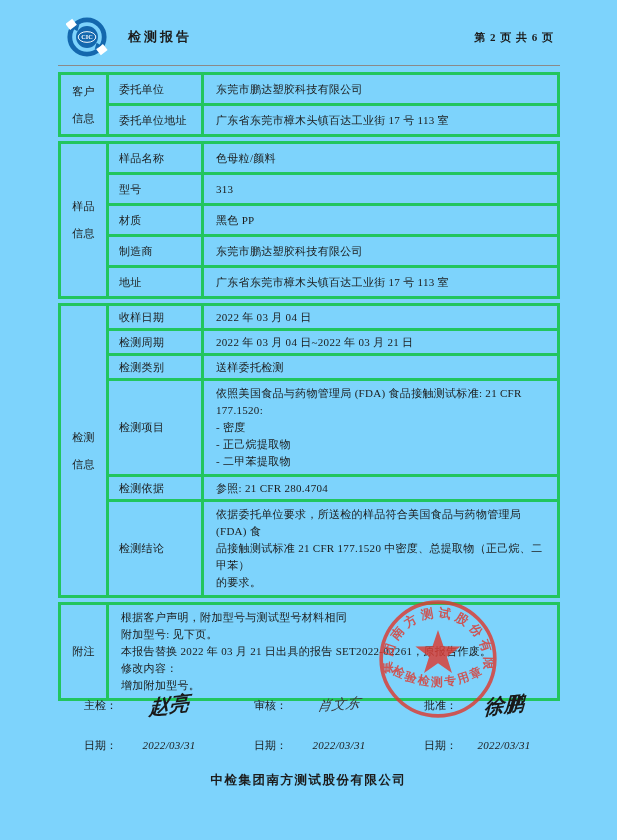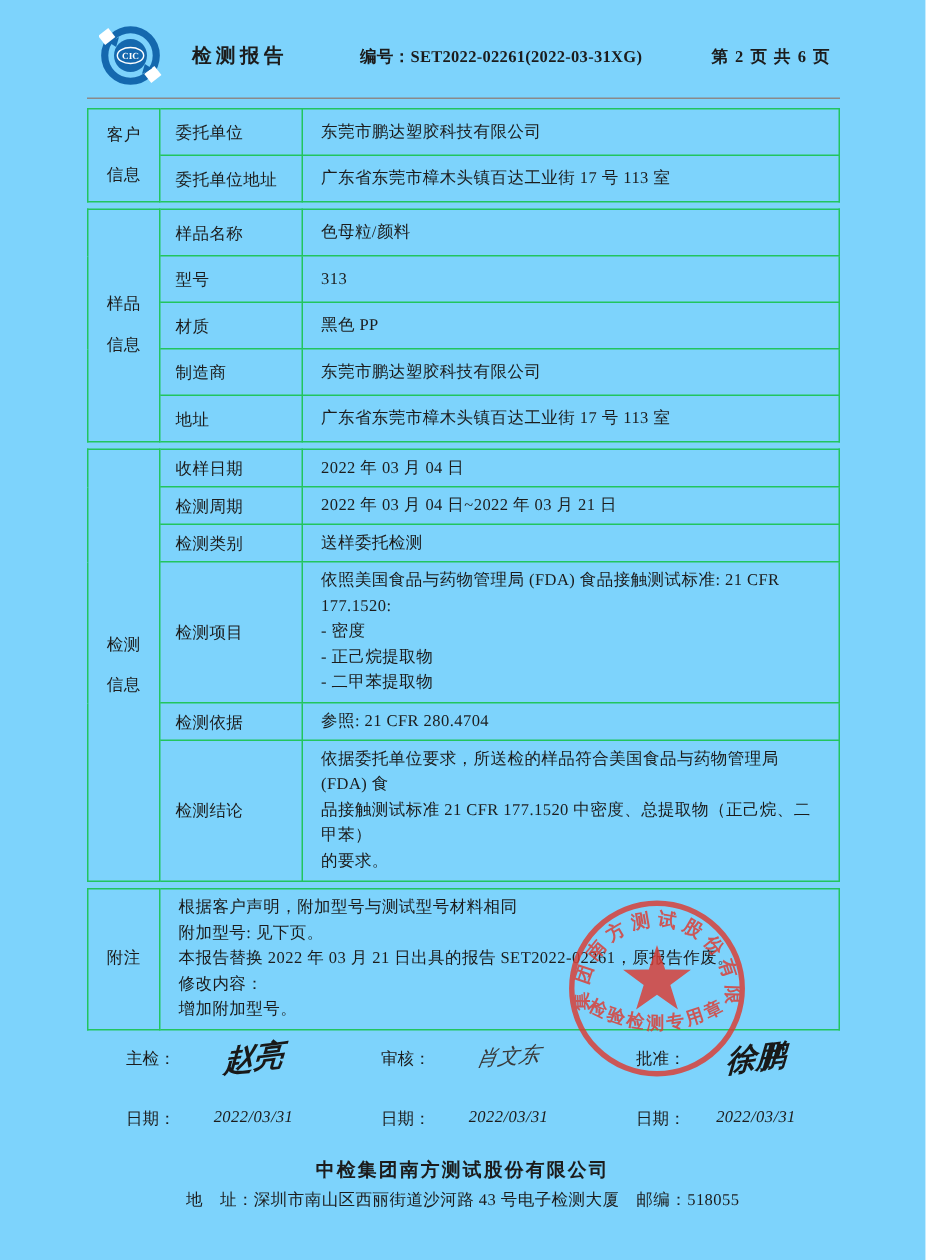--- a/index.html
+++ b/index.html
@@ -11,21 +11,21 @@
   
   .hdr { display:flex; align-items:center; padding:16px 2px 7px 8px; }
   .logo { width:42px; height:42px; flex:0 0 42px; }
   .hdr-title { font-size:13px; font-weight:bold; letter-spacing:3px; margin-left:20px; }
   .hdr-no { font-size:11px; font-weight:bold; margin-left:48px; letter-spacing:.2px; }
   .hdr-page { font-size:11px; font-weight:bold; margin-left:auto; margin-right:4px; letter-spacing:1px; }
   .hdr-rule { border-top:1.5px solid #8a8a8a; margin-bottom:6px; }
 
   
   table.tbl { width:100%; border-collapse:collapse; table-layout:fixed; margin-bottom:4px; }
-  table.tbl td { border:1px solid #22c55e; font-size:11px; letter-spacing:.3px; vertical-align:middle; }
+  table.tbl td { border:3px solid #22c55e; font-size:11px; letter-spacing:.3px; vertical-align:middle; }
   td.c-sec { text-align:center; white-space:pre-line; line-height:27px; letter-spacing:1px; }
   td.c-lab { padding-left:10px; }
   td.c-val { padding-left:12px; padding-right:8px; white-space:pre-line; line-height:17px; } tr.h31 td { height:31px; } tr.h26 td { height:25px; }
   td.pad { padding-top:4px; padding-bottom:4px; }
 
   
   .sig-row, .date-row { position:absolute; left:58px; right:57px; display:grid;
       grid-template-columns:52px 118px 52px 118px 50px 112px; align-items:center; font-size:11px; }
   .sig-row { top:688px; height:34px; }
   .date-row { top:736px; height:18px; }
@@ -57,21 +57,20 @@
         <circle cx="22" cy="22" r="18" fill="none" stroke="#1468ae" stroke-width="5"></circle>
         <rect x="1" y="5" width="9" height="8" fill="#ffffff" transform="rotate(-38 5 9)"></rect>
         <rect x="33" y="31" width="9" height="8" fill="#ffffff" transform="rotate(-38 38 35)"></rect>
         <path d="M 7 13 L 14 9 L 12 16 Z" fill="#1468ae"></path>
         <path d="M 37 31 L 30 35 L 32 28 Z" fill="#1468ae"></path>
         <circle cx="22" cy="22" r="11.5" fill="#1468ae"></circle>
         <ellipse cx="22" cy="22" rx="9.2" ry="5.6" fill="none" stroke="#ffffff" stroke-width="1"></ellipse>
         <text x="22" y="24.5" text-anchor="middle" font-size="6.5" font-weight="bold" fill="#ffffff" font-family="Liberation Serif, DejaVu Serif, serif">CIC</text>
       </svg>
       <span class="hdr-title">检测报告</span>
-      <span class="hdr-no"><span>编号：</span><span>SET2022-02261(2022-03-31XG)</span></span>
       <span class="hdr-page">第 2 页 共 6 页</span>
     </div>
     <div class="hdr-rule"></div>
 
     <table class="tbl">
       <colgroup>
           <col style="width:48px">
           <col style="width:95px">
           <col>
         </colgroup>
@@ -208,15 +207,14 @@
     <text font-size="12" font-weight="bold" fill="#dd3b32" letter-spacing="4" font-family="Liberation Serif, DejaVu Serif, serif">
       <textPath href="#ringPath" startOffset="50%" text-anchor="middle">中检集团南方测试股份有限公司</textPath>
     </text>
     <text font-size="11.5" font-weight="bold" fill="#dd3b32" letter-spacing="2" font-family="Liberation Serif, DejaVu Serif, serif">
       <textPath href="#capPath" startOffset="50%" text-anchor="middle">检验检测专用章</textPath>
     </text>
   </svg>
 
   <div class="footer">
     <div class="f-company">中检集团南方测试股份有限公司</div>
-    <div class="f-line">地　址：深圳市南山区西丽街道沙河路 43 号电子检测大厦　邮编：518055</div>
   </div>
 </div>
 
 </body></html>

